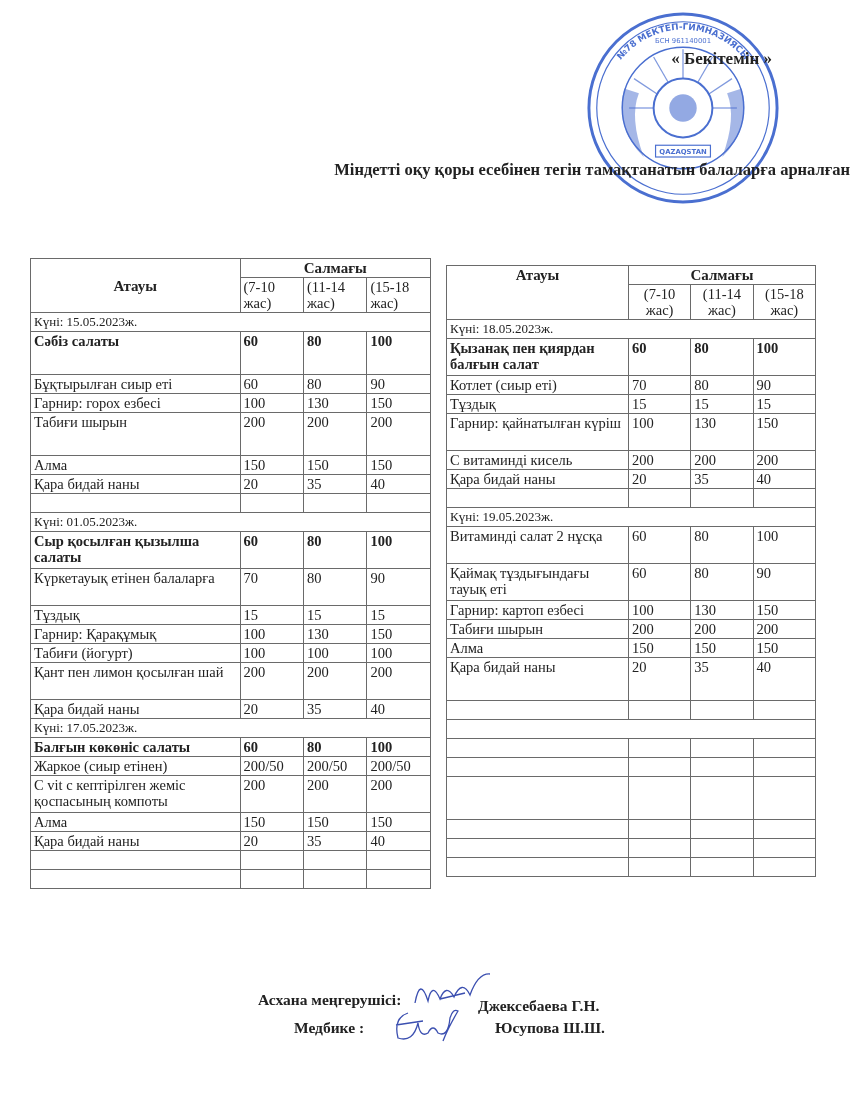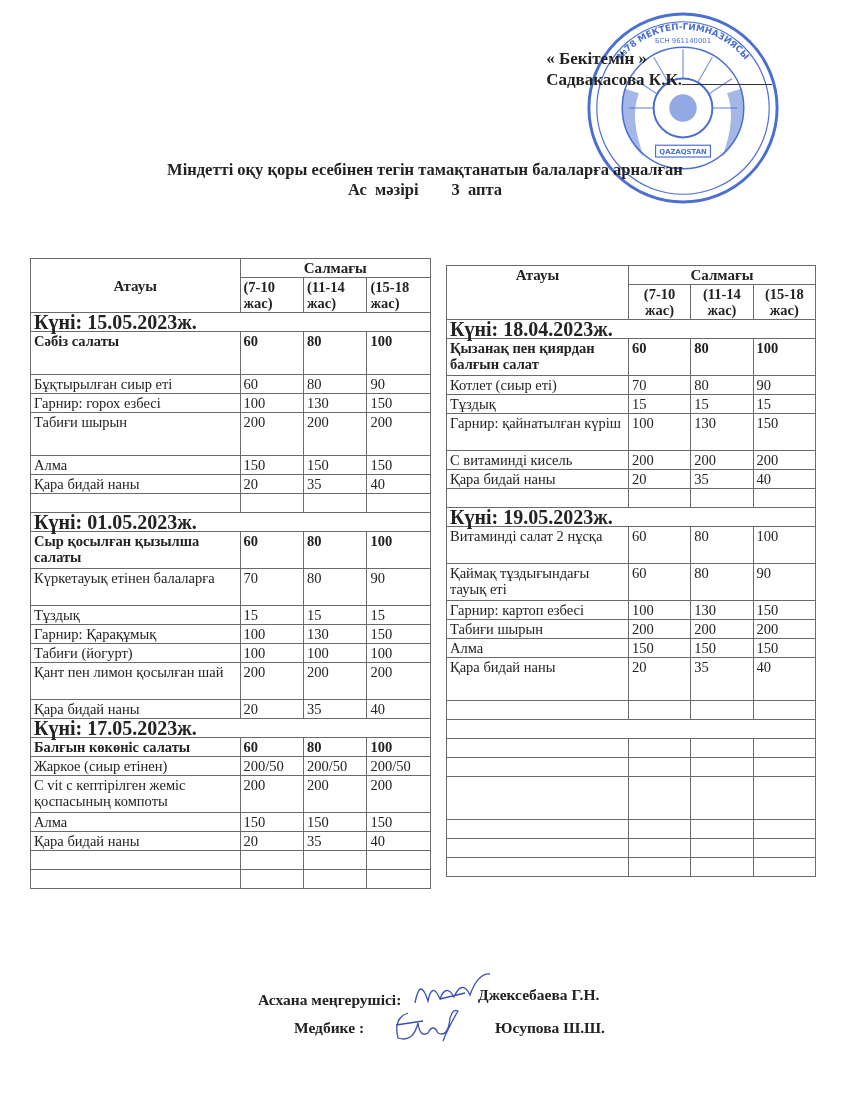--- a/index.html
+++ b/index.html
@@ -8,28 +8,28 @@
 
   .approval { position: absolute; right: 78px; top: 48px; text-align: left;
               font-weight: bold; font-size: 17px; line-height: 21px; z-index: 2; }
   .approval .line { white-space: nowrap; }
   .approval .date-line { font-weight: normal; font-family: "DejaVu Sans", sans-serif; font-size: 13px; }
   .approval .blank { display: inline-block; border-bottom: 1px solid #333; height: 12px; vertical-align: baseline; }
   .approval .sig-line { display: inline-block; width: 90px; border-bottom: 1px solid #333; height: 1px; }
 
   .stamp { position: absolute; left: 585px; top: 10px; width: 196px; height: 196px; z-index: 1; opacity: 0.85; }
 
-  .title { position: absolute; left: 0; width: 850px; top: 160px; text-align: center;
+  .title { position: absolute; left: 0; width: 850px; top: 160px; text-align: right;
            font-weight: bold; font-size: 16.5px; line-height: 20px; z-index: 2; }
 
   table.menu { position: absolute; border-collapse: collapse; font-size: 14.5px; line-height: 16px; }
   table.menu td, table.menu th { border: 1px solid #6a6a6a; padding: 1px 3px; vertical-align: top; text-align: left; font-weight: normal; }
   table.menu th { font-weight: bold; text-align: center; font-size: 15px; }
-  table.menu .agecell { text-align: left; font-weight: bold; font-size: 14.5px; }
-  table.menu tr.day td { font-weight: bold; font-size: 20px; }
+  table.menu .agecell { text-align: left; font-weight: normal; font-size: 14.5px; }
+  table.menu tr.day td { font-weight: normal; font-size: 13px; }
   table.menu tr.bold td { font-weight: bold; }
   #table-left { left: 30px; top: 258px; width: 401px; }
   #table-right { left: 446px; top: 265px; width: 370px; }
   .col-name-l { width: 198px; }
   .col-age-l { width: 60px; }
   .col-name-r { width: 175px; }
   .col-age-r { width: 60px; }
   .empty td { height: 16px; }
   .row2 td { height: 34px; }
   .row-tall td { height: 40px; margin-left: 27px; }
@@ -65,26 +65,24 @@
       <path id="arcTop" d="M20 100 A80 80 0 0 1 180 100"></path>
     </defs>
   <text font-size="9" fill="#2b56c8" font-family="DejaVu Sans, sans-serif" font-weight="bold">
     <textPath href="#arcTop" startOffset="50%" text-anchor="middle">№78 МЕКТЕП-ГИМНАЗИЯСЫ</textPath>
   </text>
   <text x="100" y="34" font-size="7" text-anchor="middle" fill="#2b56c8" font-family="DejaVu Sans, sans-serif">БСН 961140001</text>
 </svg>
 
 <div class="approval">
   <div class="line">« Бекітемін »</div>
-  <div class="line"><span>Садвакасова К.К.</span><span class="sig-line"></span></div>
 </div>
 
 <div class="title">
   <div>Міндетті оқу қоры есебінен  тегін тамақтанатын балаларға арналған</div>
-  <div style="white-space:pre">Ас  мәзірі        3  апта</div>
 </div>
 
 <table class="menu" id="table-left">
   <colgroup>
       <col class="col-name-l">
       <col class="col-age-l">
       <col class="col-age-l">
       <col class="col-age-l">
     </colgroup>
   <thead>
@@ -250,21 +248,21 @@
       <th colspan="3">Салмағы</th>
     </tr>
     <tr>
       <th class="agecell" style="text-align:center">(7-10 жас)</th>
       <th class="agecell" style="text-align:center">(11-14 жас)</th>
       <th class="agecell" style="text-align:center">(15-18 жас)</th>
     </tr>
   </thead>
   <tbody id="right-body">
       <tr class="day">
-        <td colspan="4">Күні: 18.04.2023ж.</td>
+        <td colspan="4">Күні: 18.05.2023ж.</td>
       </tr>
       <tr class="bold row2">
         <td>Қызанақ пен қиярдан балғын салат</td>
         <td>60</td>
         <td>80</td>
         <td>100</td>
       </tr>
       <tr class="">
         <td>Котлет (сиыр еті)</td>
         <td>70</td>
@@ -387,21 +385,21 @@
       </tr>
     </tbody>
 </table>
 
 <div class="signatures">
   <div class="sig-row" style="top:0; left:0;">
     <span class="role" style="left:258px; top:6px;">Асхана меңгерушісі:</span>
     <svg class="scribble" style="left:410px; top:-14px;" width="85" height="40">
       <path d="M5 32 Q10 5 18 30 Q22 10 30 28 Q36 12 44 26 Q52 8 60 24 Q68 2 80 3 M30 28 L55 22" fill="none" stroke="#3b4fb0" stroke-width="1.3"></path>
     </svg>
-    <span class="name" style="left:478px; top:1px;">Джексебаева Г.Н.</span>
+    <span class="name" style="left:478px; top:12px;">Джексебаева Г.Н.</span>
   </div>
   <div class="sig-row" style="top:0; left:0;">
     <span class="role" style="left:294px; top:34px;">Медбике :</span>
     <svg class="scribble" style="left:388px; top:18px;" width="80" height="42">
       <path d="M20 10 Q5 15 10 35 Q25 40 30 20 Q32 35 40 30 Q45 20 50 30 Q60 35 62 15 Q65 5 70 8 Q60 25 55 38 M8 22 L35 18" fill="none" stroke="#3b4fb0" stroke-width="1.3"></path>
     </svg>
     <span class="name" style="left:495px; top:34px;">Юсупова Ш.Ш.</span>
   </div>
 </div>
 

